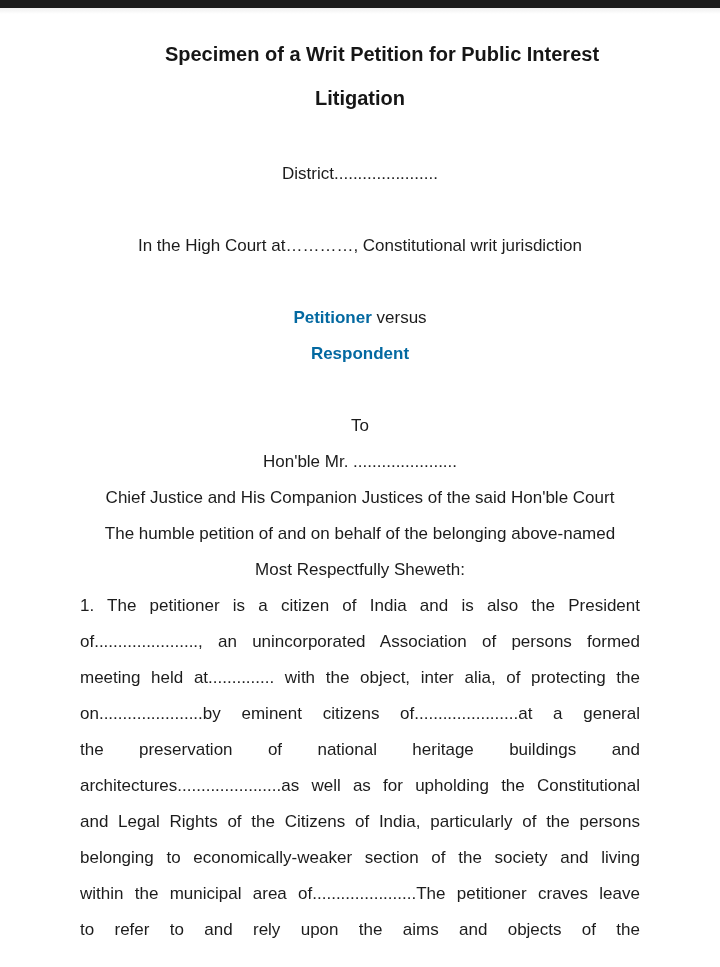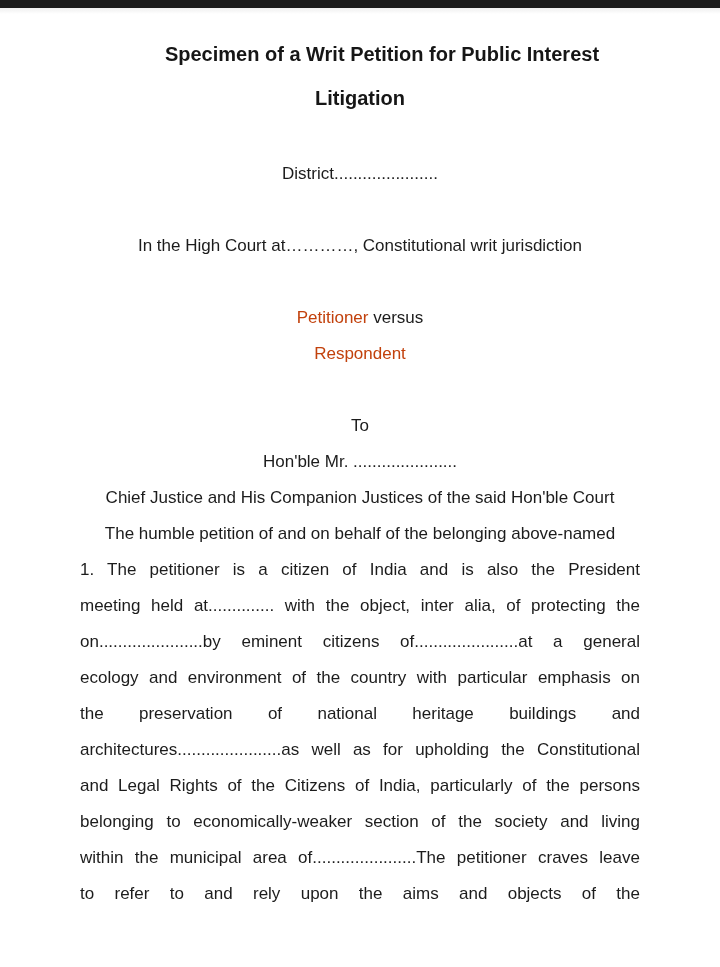--- a/index.html
+++ b/index.html
@@ -45,22 +45,22 @@
     line-height: 36px;
   }
   .line {
     text-align: center;
     white-space: nowrap;
   }
   .gap-after {
     margin-bottom: 36px;
   }
   .bold {
-    font-weight: normal;
-    color: #c2410c;
+    font-weight: bold;
+    color: #0369a1;
   }
   .jline {
     text-align: justify;
     text-align-last: justify;
     white-space: normal;
   }
 </style>
 </head>
 <body>
 
@@ -83,26 +83,27 @@
     <div class="line">
       <span class="bold">Petitioner</span>
       <span>versus</span>
     </div>
     <div class="line gap-after bold">Respondent</div>
 
     <div class="line">To</div>
     <div class="line">Hon'ble Mr. ......................</div>
     <div class="line">Chief Justice and His Companion Justices of the said Hon'ble Court</div>
     <div class="line">The humble petition of and on behalf of the belonging above-named</div>
+    <div class="line">Most Respectfully Sheweth:</div>
 
     <div>
       <div class="jline">1. The petitioner is a citizen of India and is also the President</div>
+      <div class="jline">of......................, an unincorporated Association of persons formed</div>
       <div class="jline">meeting held at.............. with the object, inter alia, of protecting the</div>
       <div class="jline">on......................by eminent citizens of......................at a general</div>
-      <div class="jline">ecology and environment of the country with particular emphasis on</div>
       <div class="jline">the preservation of national heritage buildings and</div>
       <div class="jline">architectures......................as well as for upholding the Constitutional</div>
       <div class="jline">and Legal Rights of the Citizens of India, particularly of the persons</div>
       <div class="jline">belonging to economically-weaker section of the society and living</div>
       <div class="jline">within the municipal area of......................The petitioner craves leave</div>
       <div class="jline">to refer to and rely upon the aims and objects of the</div>
     </div>
 
   </div>
 </div>

